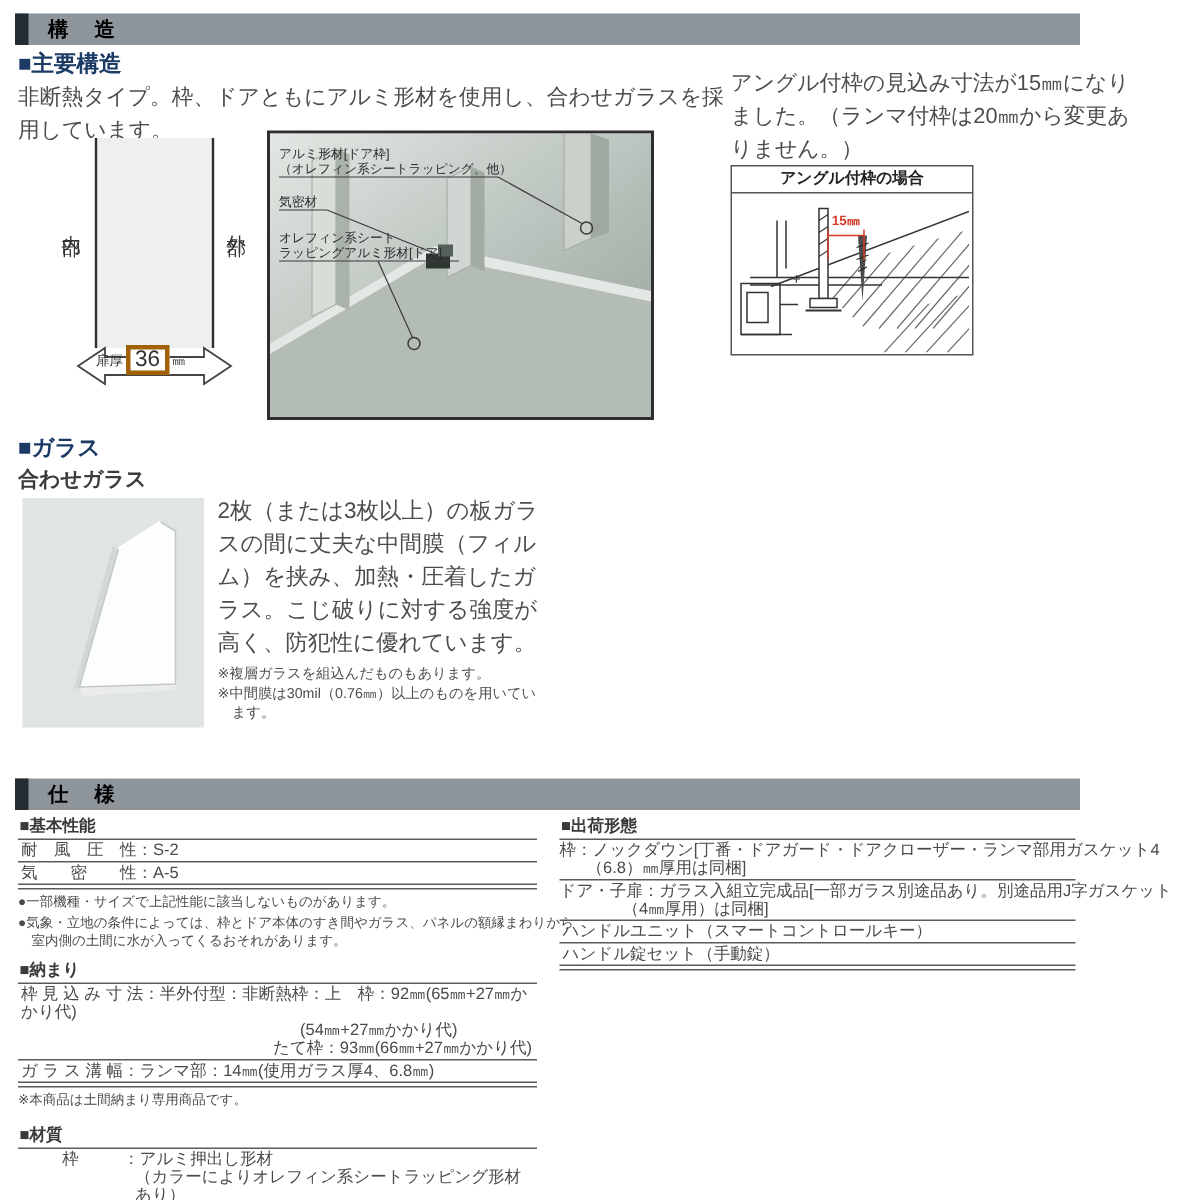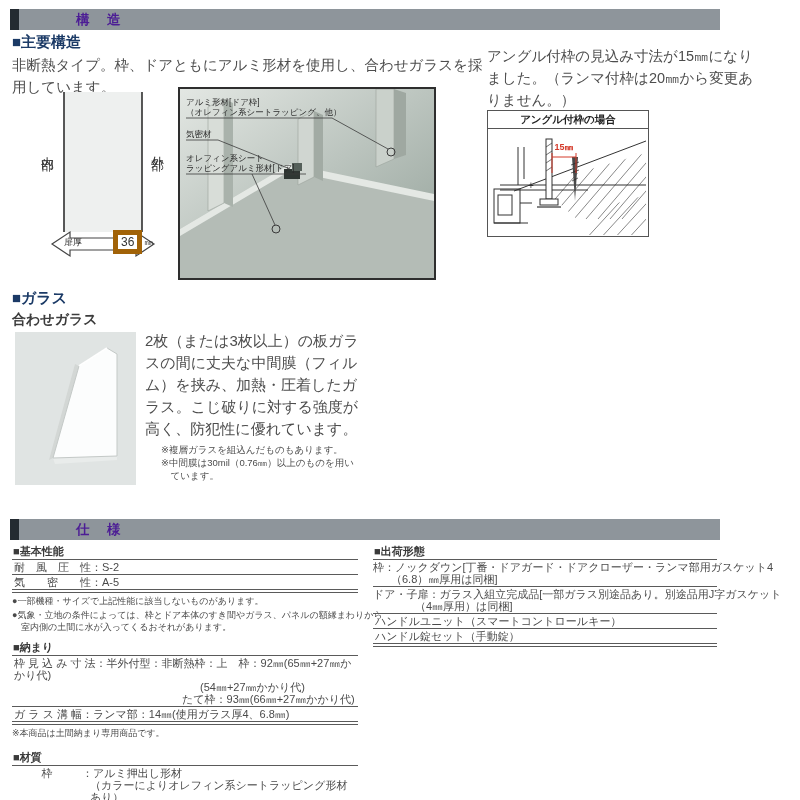--- a/index.html
+++ b/index.html
@@ -2,44 +2,44 @@
 <html><head>
 <meta charset="utf-8">
 <style>
   html,body{margin:0;padding:0;background:#fff;}
   .page{position:relative;width:800px;height:800px;background:#ffffff;overflow:hidden;
         font-family:"Liberation Sans","DejaVu Sans",sans-serif;color:#4d4d4d;}
 
   
   .secbar{position:absolute;left:10px;width:710px;height:21px;background:#8e959b;}
   .secbar .accent{position:absolute;left:0;top:0;width:9px;height:21px;background:#242b31;}
-  .secbar .t{position:absolute;left:22px;top:0;line-height:21px;color:#4c1d95;
-             font-weight:bold;font-size:13.5px;letter-spacing:2px;margin-left:44px;}
+  .secbar .t{position:absolute;left:22px;top:0;line-height:21px;color:#000000;
+             font-weight:bold;font-size:13.5px;letter-spacing:2px;}
 
   .h1{position:absolute;color:#1b3a66;font-weight:bold;font-size:15px;text-align:center;}
   .h2{position:absolute;color:#3c3c3c;font-weight:bold;font-size:14px;}
   .body-text{position:absolute;font-size:14.5px;line-height:22px;color:#4d4d4d;}
 
   
   .doorfig{position:absolute;left:14px;top:84px;width:152px;height:178px;}
   .vtext{position:absolute;writing-mode:vertical-rl;text-orientation:upright;
          font-size:13px;color:#333;letter-spacing:2px;}
   .door-arrow-label{position:absolute;left:50px;top:146px;display:flex;align-items:center;
          gap:2px;font-size:9px;color:#333;}
-  .thick-box{border:5px solid #a16207;background:#fff;font-size:12px;color:#333;
-         padding:0 3px;line-height:14px;margin-left:29px;}
+  .thick-box{border:3px solid #a16207;background:#fff;font-size:15px;color:#333;
+         padding:0 3px;line-height:14px;}
 
   .photo{position:absolute;left:178px;top:87px;width:254px;height:189px;border:2px solid #2e2e2e;}
   .anglefig{position:absolute;left:487px;top:110px;width:160px;height:125px;border:1px solid #555;background:#fff;}
   .anglefig .title{height:17px;line-height:17px;text-align:center;font-weight:bold;
          font-size:10.5px;color:#222;border-bottom:1px solid #555;}
 
   .glassimg{position:absolute;left:15px;top:332px;width:121px;height:153px;background:#e0e4e3;}
   .glasstext{position:absolute;left:145px;top:330px;width:214px;font-size:15px;line-height:22px;color:#4d4d4d;}
-  .gnote{font-size:9.5px;line-height:13px;color:#4d4d4d;padding-left:1em;text-indent:-1em;margin-left:16px;}
+  .gnote{font-size:9.5px;line-height:13px;color:#4d4d4d;padding-left:1em;text-indent:-1em;}
   .gnotes{margin-top:3px;}
 
   
   .spec-col{position:absolute;top:545px;font-size:11px;line-height:12px;color:#4a4a4a;}
   #spec-left{left:12px;width:346px;}
   #spec-right{left:373px;width:344px;}
   .tblh{font-weight:bold;font-size:11px;color:#3a3a3a;border-bottom:1px solid #5a5a5a;
         padding:0 0 1px 1px;line-height:13px;}
   .row{border-bottom:1px solid #5a5a5a;padding:1px 0 1px 2px;}
   .block{border-bottom:1px solid #5a5a5a;padding:1px 0 1px 2px;}

